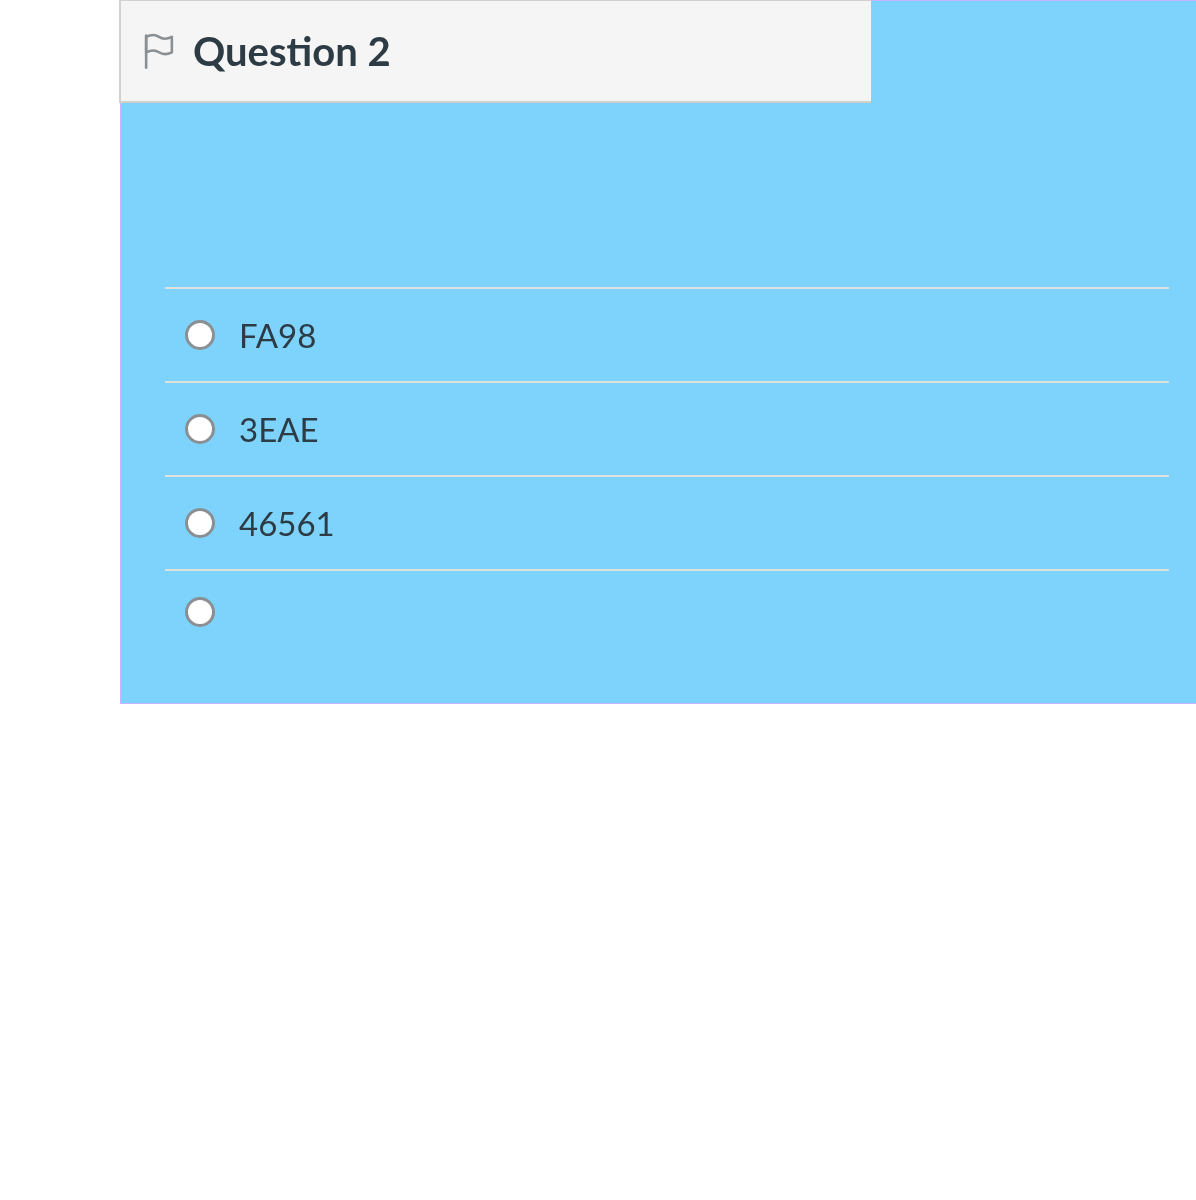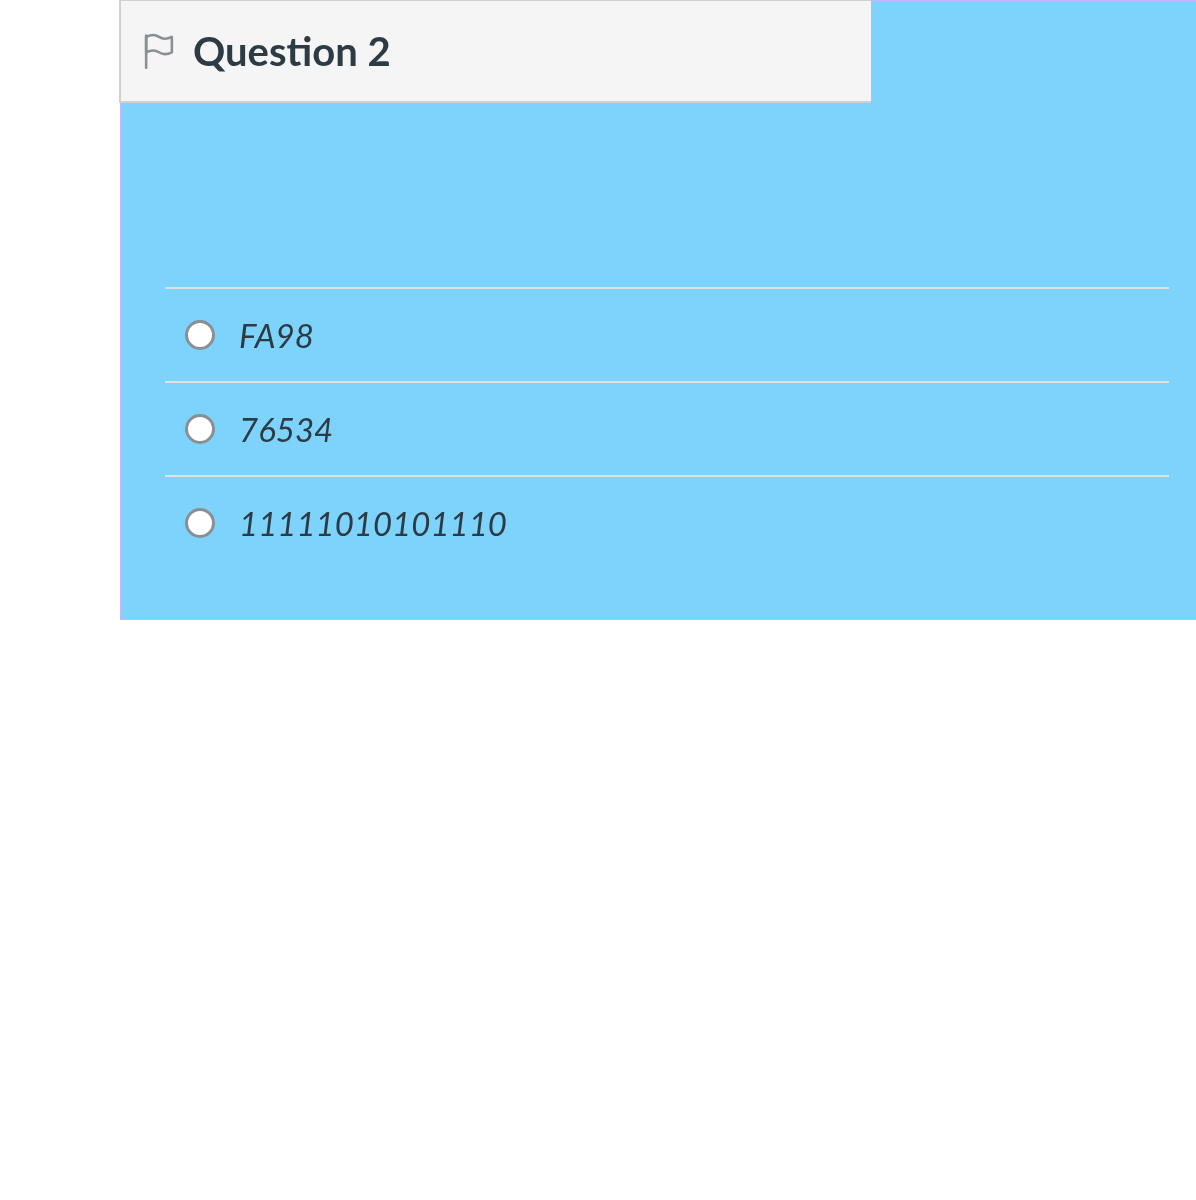--- a/index.html
+++ b/index.html
@@ -83,21 +83,20 @@
       width: 30px;
       height: 30px;
       border: 3px solid #8a8f94;
       border-radius: 50%;
       flex-shrink: 0;
       background: #fff;
     }
     .answer-label {
       font-size: 33px;
       color: #2d3b45;
-      font-style: italic;
     }
     .para {
       margin-bottom: 38px;
     }
   </style>
 </head>
 <body>
 
 <div class="question-card">
 
@@ -116,22 +115,25 @@
     <div class="question-text">
     </div>
 
     <div class="answer-list">
       <label class="answer-option">
         <span class="radio"></span>
         <span class="answer-label">FA98</span>
       </label>
       <label class="answer-option">
         <span class="radio"></span>
-        <span class="answer-label">76534</span>
+        <span class="answer-label">3EAE</span>
       </label>
       <label class="answer-option">
         <span class="radio"></span>
-        <span class="answer-label">11111010101110</span>
+        <span class="answer-label">46561</span>
+      </label>
+      <label class="answer-option">
+        <span class="radio"></span>
       </label>
     </div>
 
   </div>
 </div>
 
 </body></html>

